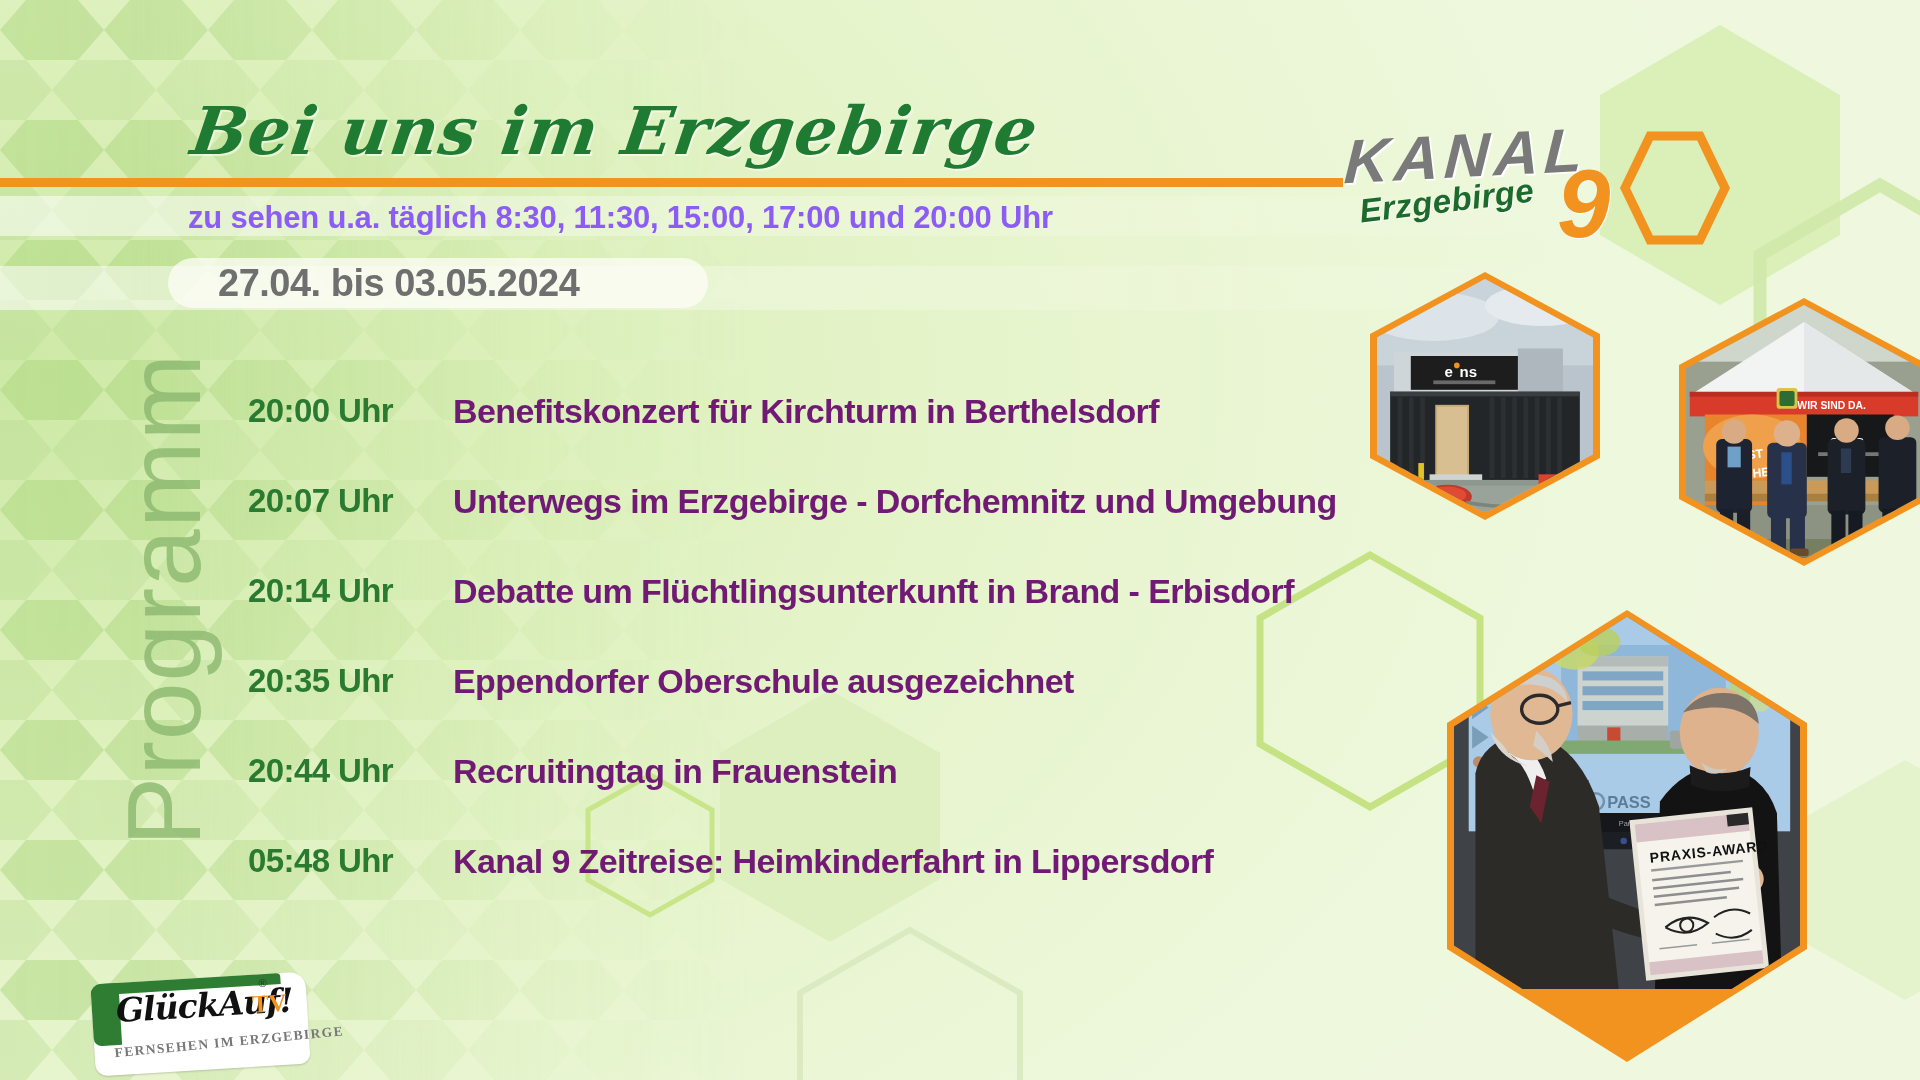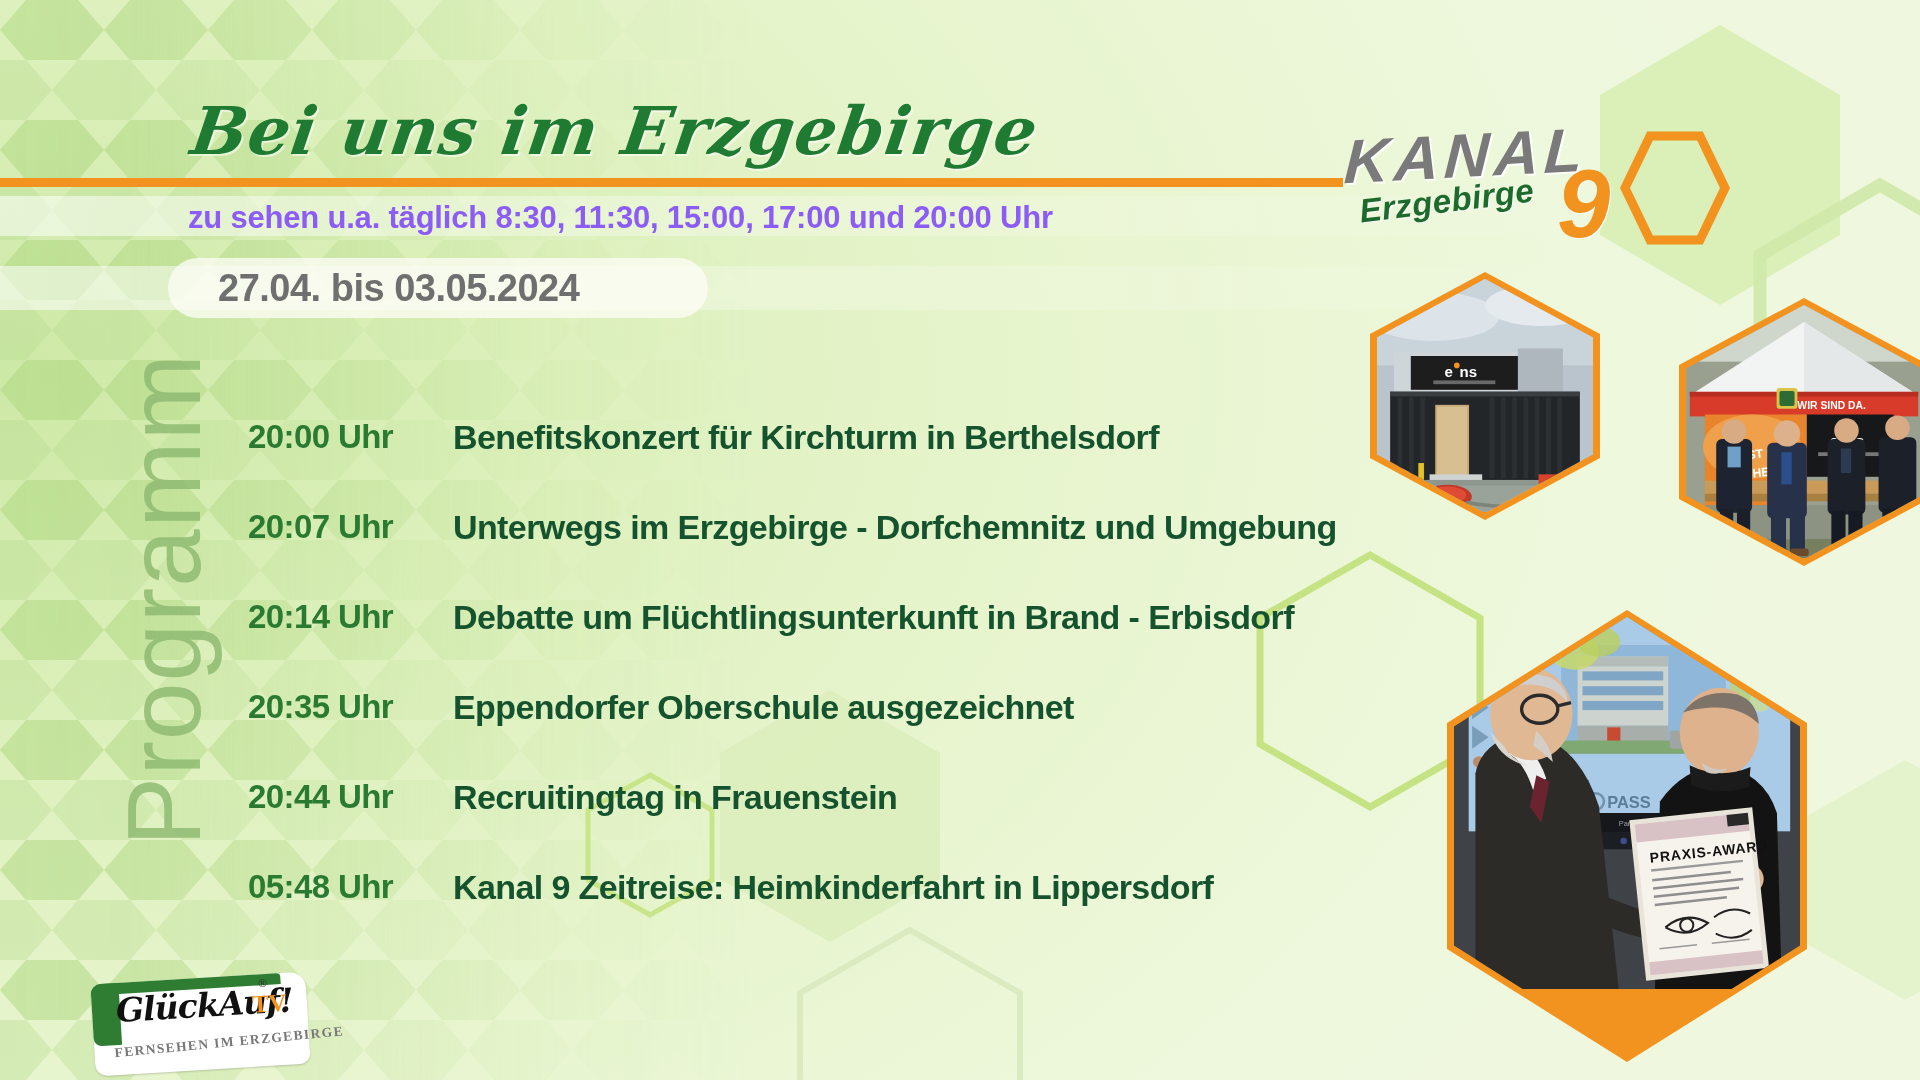--- a/index.html
+++ b/index.html
@@ -47,21 +47,21 @@
     transform:skewX(-8deg);
     white-space:nowrap;
   }
   .subtitle{
     position:absolute;left:188px;top:200px;
     font-size:31px;font-weight:700;color:#8b5cf6;
     letter-spacing:-.2px;white-space:nowrap;
   }
   .date-badge{
     position:absolute;left:168px;top:258px;
-    height:60px;min-width:540px;box-sizing:border-box;
+    height:50px;min-width:540px;box-sizing:border-box;
     padding:0 34px 0 50px;
     display:flex;align-items:center;
     border-radius:34px;
     background:rgba(252,253,245,.78);
     font-size:38px;font-weight:700;color:#6f6f6f;
     letter-spacing:-.5px;white-space:nowrap;
   }
 
   
   .programm-vert{
@@ -70,28 +70,28 @@
     transform:rotate(-90deg);
     transform-origin:center center;
     font-size:104px;font-weight:400;
     color:#8fbb72;opacity:.85;
     letter-spacing:1px;
     pointer-events:none;white-space:nowrap;
   }
 
   
   .plist{position:absolute;left:248px;top:392px;width:1160px;}
-  .prow{display:flex;align-items:center;height:90px;}
+  .prow{display:flex;align-items:flex-start;height:90px;}
   .ptime{
     width:205px;flex:0 0 205px;
     font-size:33px;font-weight:700;color:#2a7a31;
     letter-spacing:-.6px;white-space:nowrap;
   }
   .ptitle{
-    font-size:34px;font-weight:700;color:#14532d;
+    font-size:34px;font-weight:700;color:#701a75;
     letter-spacing:-.6px;white-space:nowrap;
   }
 
   
   .kanal-logo{position:absolute;left:1345px;top:120px;width:340px;height:140px;}
   .kanal-word{
     position:absolute;left:0;top:0;
     font-size:62px;font-weight:700;font-style:italic;
     color:#7a7a7a;letter-spacing:5px;
     transform:skewX(-6deg) rotate(-3deg);

